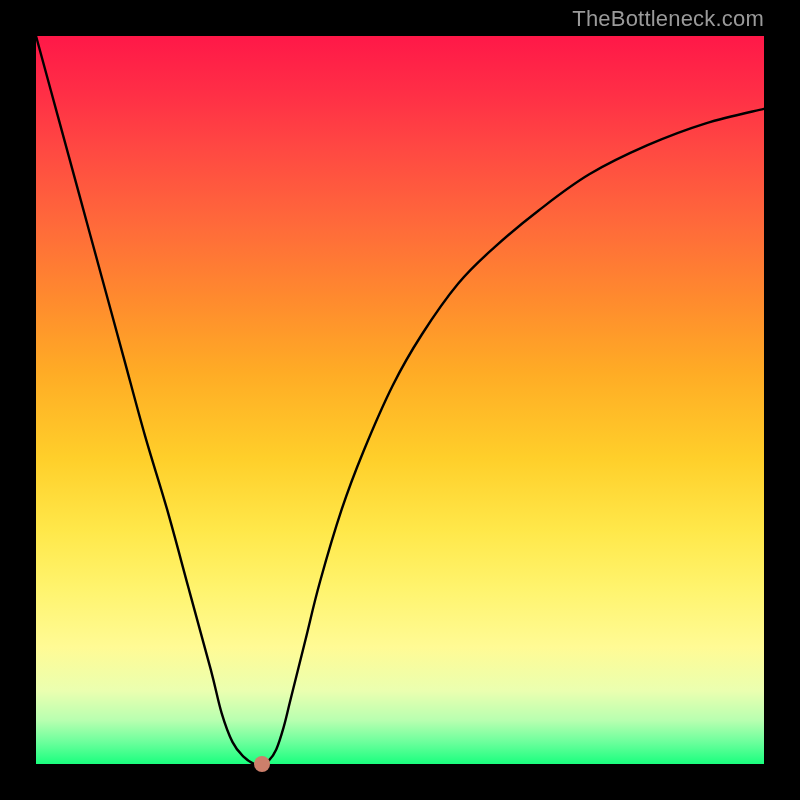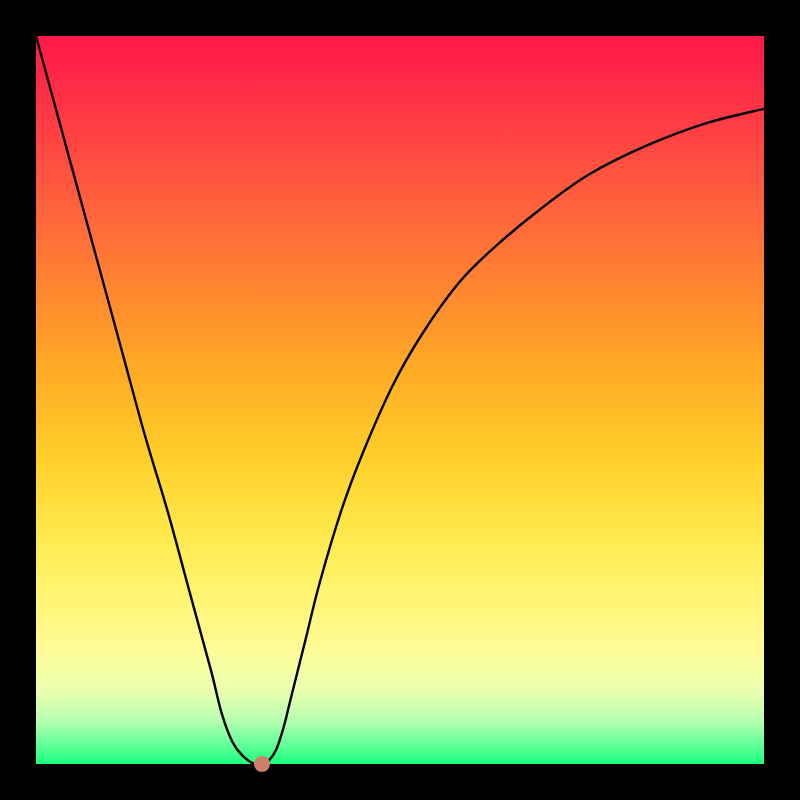--- a/index.html
+++ b/index.html
@@ -61,19 +61,20 @@
     height: 16px;
     border-radius: 50%;
     background: #cd7f6b;
     transform: translate(-50%, -50%);
   }
 </style>
 </head>
 <body>
 
 <div class="frame">
+  <div class="watermark">TheBottleneck.com</div>
   <div class="plot">
     <svg class="curve" viewBox="0 0 728 728" preserveAspectRatio="none">
       <path id="curve-path" fill="none" stroke="#000" stroke-width="2.4" stroke-linejoin="round" stroke-linecap="round" d="M 0.00 0.00 C 3.93 14.41, 13.98 51.25, 21.84 80.08 C 29.70 108.91, 35.82 131.33, 43.68 160.16 C 51.54 188.99, 57.66 211.41, 65.52 240.24 C 73.38 269.07, 79.50 291.49, 87.36 320.32 C 95.22 349.15, 101.34 372.88, 109.20 400.40 C 117.06 427.92, 123.18 445.68, 131.04 473.20 C 138.90 500.72, 145.02 524.45, 152.88 553.28 C 160.74 582.11, 168.82 611.08, 174.72 633.36 C 180.62 655.64, 181.71 663.94, 185.64 677.04 C 189.57 690.14, 192.63 698.30, 196.56 706.16 C 200.49 714.02, 203.55 716.79, 207.48 720.72 C 211.41 724.65, 215.12 726.69, 218.40 728.00 C 221.68 729.31, 223.06 728.66, 225.68 728.00 C 228.30 727.34, 230.34 726.98, 232.96 724.36 C 235.58 721.74, 237.62 719.34, 240.24 713.44 C 242.86 707.54, 244.90 700.77, 247.52 691.60 C 250.14 682.43, 250.87 678.20, 254.80 662.48 C 258.73 646.76, 264.12 625.21, 269.36 604.24 C 274.60 583.27, 277.37 569.59, 283.92 546.00 C 290.47 522.41, 297.90 496.79, 305.76 473.20 C 313.62 449.61, 318.43 437.24, 327.60 414.96 C 336.77 392.68, 346.24 370.41, 356.72 349.44 C 367.20 328.47, 374.05 316.83, 385.84 298.48 C 397.63 280.13, 409.14 263.24, 422.24 247.52 C 435.34 231.80, 444.23 224.22, 458.64 211.12 C 473.05 198.02, 485.28 187.82, 502.32 174.72 C 519.36 161.62, 533.62 150.11, 553.28 138.32 C 572.94 126.53, 590.55 118.37, 611.52 109.20 C 632.49 100.03, 648.79 93.91, 669.76 87.36 C 690.73 80.81, 717.52 75.42, 728.00 72.80"></path>
     </svg>
     <div id="marker" class="marker" style="left: 225.68px; top: 728px; background: rgb(205, 127, 107);"></div>
   </div>
 </div>
 
 </body></html>

